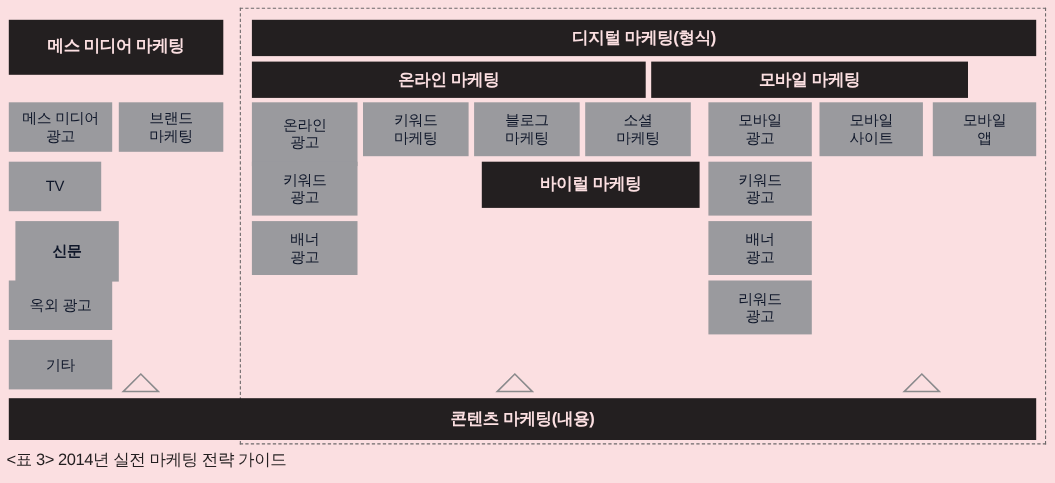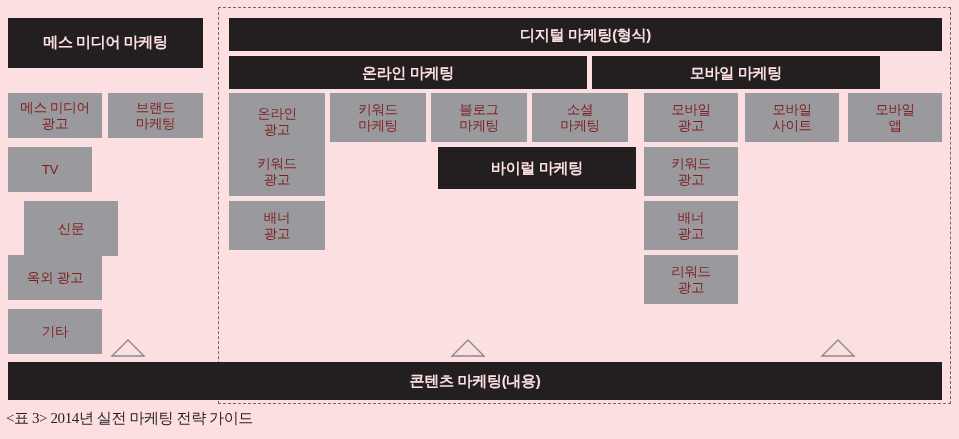--- a/index.html
+++ b/index.html
@@ -33,21 +33,21 @@
   }
   .dark {
     background: #231f20;
     color: #fbdfe1;
     font-weight: bold;
     font-size: 15px;
     letter-spacing: -0.3px;
   }
   .gray {
     background: #9a9a9e;
-    color: #7f1d1d;
+    color: #0f172a;
     font-size: 13.5px;
     letter-spacing: -0.3px;
   }
 
   
   #digital-region {
     position: absolute;
     left: 218px;
     top: 7px;
     width: 733px;
@@ -65,36 +65,36 @@
   .tri-wrap svg { display: block; }
 
   
   #caption {
     position: absolute;
     left: 6px;
     top: 409px;
     font-size: 15px;
     color: #231f20;
     letter-spacing: -0.4px;
-    font-family: Liberation Serif, serif;
+    font-family: Liberation Sans, sans-serif;
   }
 </style>
 </head>
 <body>
 
 <div id="root">
 
   <div id="digital-region"></div>
 
   <div class="box dark" style="left:8px; top:18px; width:195px; height:50px;font-family:Liberation Serif, serif;">메스 미디어 마케팅</div>
 
   <div class="box gray" style="left:8px; top:93px; width:94px; height:45px;">메스 미디어
 광고</div>
   <div class="box gray" style="left:8px; top:147px; width:84px; height:45px;">TV</div>
-  <div class="box gray" style="left:24px; top:201px; width:94px; height:55px;">신문</div>
+  <div class="box gray" style="left:14px; top:201px; width:94px; height:55px;font-weight:bold;">신문</div>
   <div class="box gray" style="left:8px; top:255px; width:94px; height:45px;">옥외 광고</div>
   <div class="box gray" style="left:8px; top:309px; width:94px; height:45px;">기타</div>
 
   <div class="box gray" style="left:108px; top:93px; width:95px; height:45px;">브랜드
 마케팅</div>
 
   <div class="box dark" style="left:229px; top:18px; width:713px; height:33px;">디지털 마케팅(형식)</div>
 
   <div class="box dark" style="left:229px; top:56px; width:358px; height:33px;">온라인 마케팅</div>
   <div class="box dark" style="left:592px; top:56px; width:288px; height:33px;">모바일 마케팅</div>

